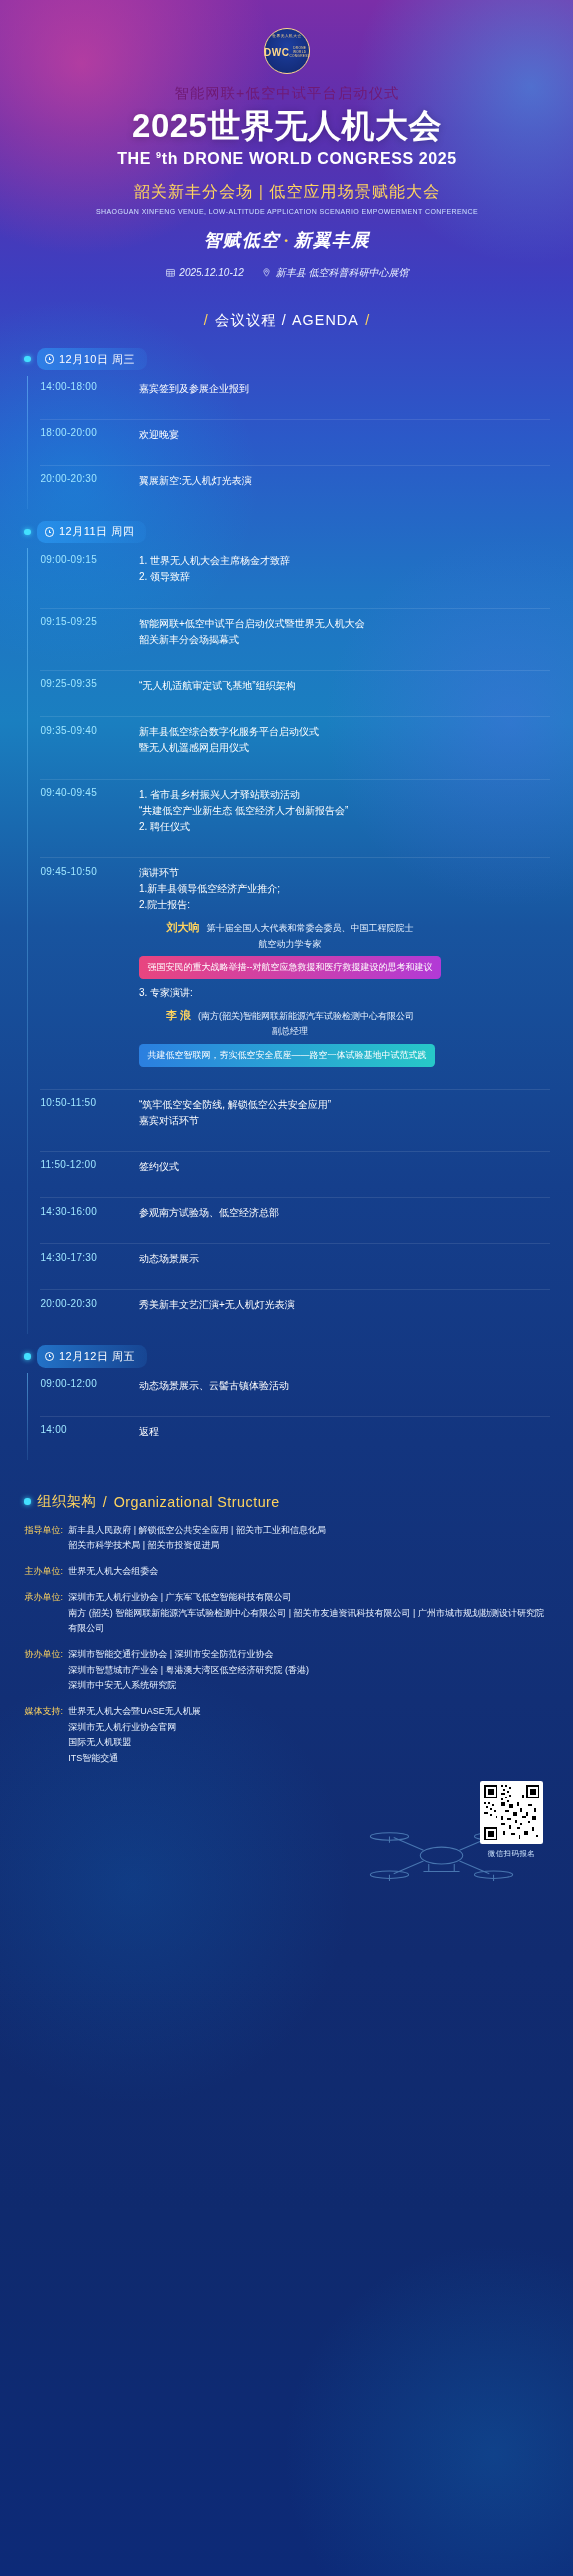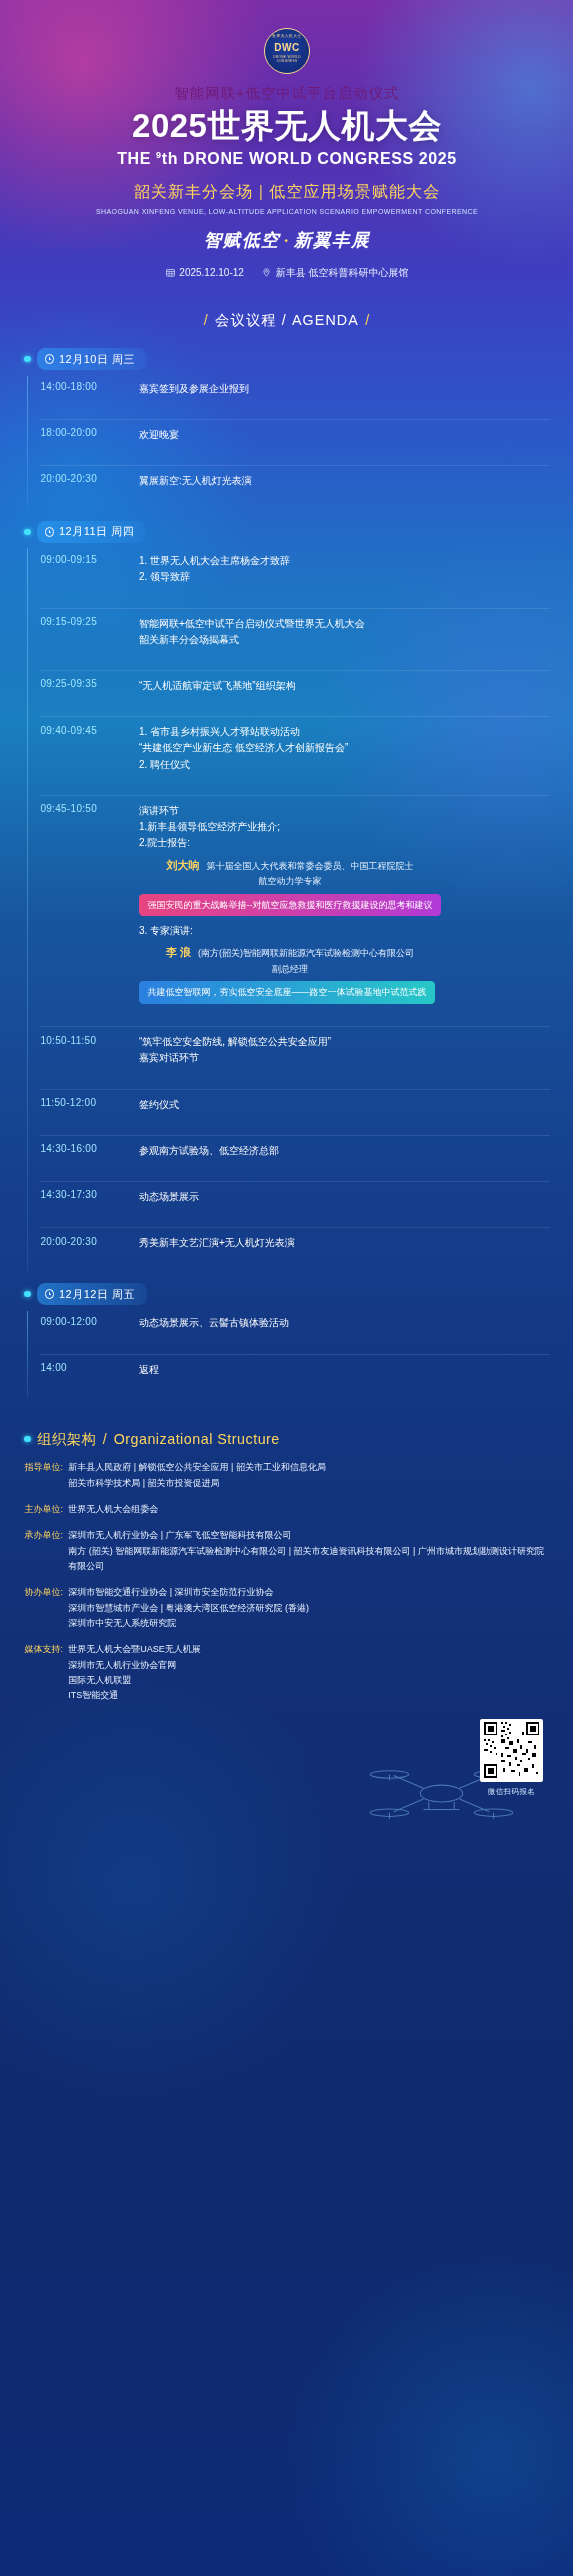--- a/index.html
+++ b/index.html
@@ -60,21 +60,20 @@
 
   
   header { padding-top: 28px; text-align: center; }
   .logo {
     width: 46px; height: 46px; margin: 0 auto 9.6px;
     border-radius: 50%;
     border: 1.1px solid #ffd88a;
     background: radial-gradient(circle at 50% 40%, #1d3fa0 0%, #10266d 100%);
     position: relative;
     display: flex; align-items: center; justify-content: center;
-    flex-direction: column;
   }
   .logo .lg-arc {
     position: absolute; top: 4.2px; left: 50%; transform: translateX(-50%);
     font-size: 3.7px; letter-spacing: 0.5px; color: #ffd88a; white-space: nowrap;
   }
   .logo .lg-main {
     font-size: 10px; font-weight: bold; color: #ffd88a; letter-spacing: 0.5px;
     margin-top: 3.2px;
   }
   .logo .lg-sub {
@@ -100,21 +99,21 @@
   .sub-venue-en {
     margin-top: 4.8px; font-size: 7px; letter-spacing: 0.4px; color: #cfe3ff;
   }
   .slogan {
     margin-top: 12.7px; font-size: 17.5px; color: #ffffff; letter-spacing: 1.6px;
     font-family: "Liberation Serif", serif; font-style: italic; font-weight: bold;
   }
   .slogan .dot { color: #ffd45e; margin: 0 3.2px; font-style: normal; }
   .meta-row {
     margin-top: 14px; display: flex; justify-content: center; align-items: center;
-    gap: 18px; font-size: 10px; color: #eaf2ff;
+    gap: 18px; font-size: 10px; color: #eaf2ff; font-style: italic;
   }
   .meta-item { display: flex; align-items: center; gap: 4.8px; }
   .icon-sq { width: 9px; height: 9px; display: inline-block; }
 
   
   .section-head {
     margin-top: 31px; text-align: center; font-size: 14.3px; color: #ffffff;
     letter-spacing: 1.1px;
   }
   .section-head .slash { color: #ffd45e; margin: 0 6.4px; }
@@ -328,20 +327,27 @@
           </div>
         </div>
 
         <div class="item">
           <div class="time">09:25-09:35</div>
           <div class="desc">
             <span class="ln">“无人机适航审定试飞基地”组织架构</span>
           </div>
         </div>
 
+        <div class="item">
+          <div class="time">09:35-09:40</div>
+          <div class="desc">
+            <span class="ln">新丰县低空综合数字化服务平台启动仪式</span>
+            <span class="ln">暨无人机遥感网启用仪式</span>
+          </div>
+        </div>
 
         <div class="item">
           <div class="time">09:40-09:45</div>
           <div class="desc">
             <span class="ln">1. 省市县乡村振兴人才驿站联动活动</span>
             <span class="ln">“共建低空产业新生态 低空经济人才创新报告会”</span>
             <span class="ln">2. 聘任仪式</span>
           </div>
         </div>
 

